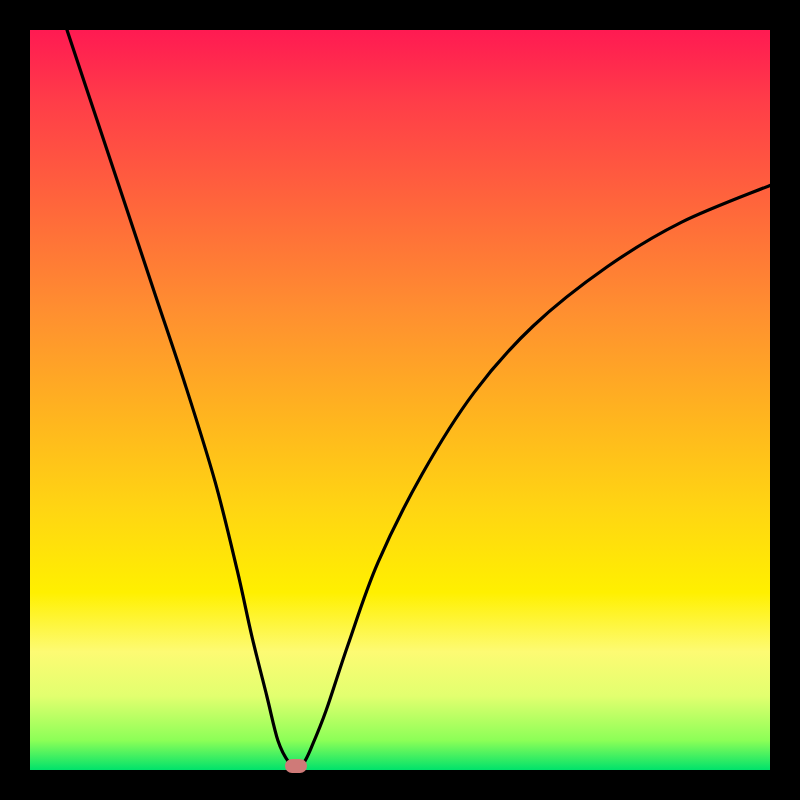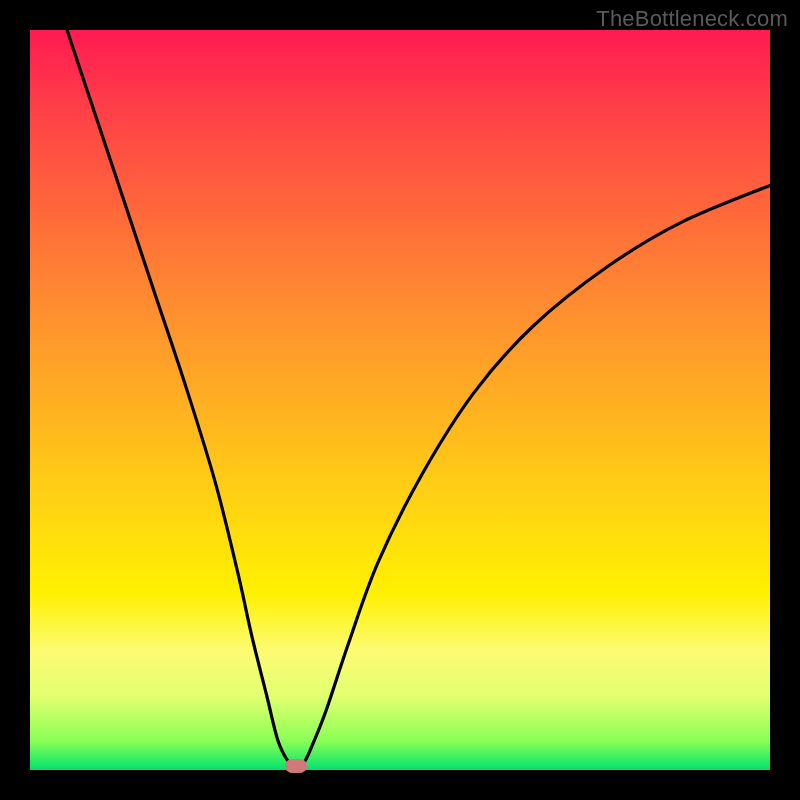--- a/index.html
+++ b/index.html
@@ -60,20 +60,19 @@
     height: 14px;
     border-radius: 8px;
     background: #cf7a78;
     transform: translate(-50%, -50%);
   }
 </style>
 </head>
 <body>
 
 <div class="frame">
-  <div class="watermark">TheBottleneck.com</div>
   <div class="plot">
     <svg class="curve" viewBox="0 0 740 740" preserveAspectRatio="none">
       <path id="curve-path" fill="none" stroke="#000" stroke-width="3.2" stroke-linecap="round" stroke-linejoin="round" d="M 37 0 C 41.93333333333333 14.799999999999992, 56.73333333333333 59.199999999999946, 66.6 88.79999999999995 C 76.46666666666667 118.39999999999996, 86.33333333333333 148.00000000000003, 96.2 177.60000000000002 C 106.06666666666668 207.20000000000002, 115.93333333333334 236.79999999999998, 125.80000000000001 266.4 C 135.66666666666669 296, 145.53333333333333 324.3666666666667, 155.4 355.2 C 165.26666666666668 386.0333333333333, 176.36666666666667 420.5666666666666, 185 451.4 C 193.63333333333333 482.23333333333335, 201.03333333333336 514.3000000000001, 207.20000000000002 540.2 C 213.36666666666667 566.1, 217.06666666666666 585.8333333333333, 222 606.8 C 226.93333333333334 627.7666666666667, 232.48333333333335 648.7333333333333, 236.8 666 C 241.11666666666667 683.2666666666667, 244.20000000000002 699.3, 247.9 710.4 C 251.6 721.5, 255.91666666666669 728.2833333333333, 259 732.6 C 262.0833333333333 736.9166666666667, 263.9333333333333 736.3, 266.4 736.3 C 268.8666666666667 736.3, 271.33333333333337 735.6833333333334, 273.8 732.6 C 276.26666666666665 729.5166666666667, 277.5 726.4333333333333, 281.2 717.8 C 284.9 709.1666666666666, 289.8333333333333 698.0666666666666, 296 680.8 C 302.1666666666667 663.5333333333333, 309.56666666666666 638.8666666666667, 318.2 614.2 C 326.8333333333333 589.5333333333334, 335.4666666666666 561.1666666666666, 347.79999999999995 532.8 C 360.1333333333333 504.4333333333333, 376.1666666666667 472.3666666666667, 392.20000000000005 444 C 408.2333333333334 415.6333333333333, 425.5 387.26666666666665, 444 362.59999999999997 C 462.5 337.9333333333333, 481.00000000000006 316.9666666666667, 503.20000000000005 296 C 525.4000000000001 275.0333333333333, 552.5333333333334 254.06666666666663, 577.2 236.79999999999995 C 601.8666666666667 219.53333333333327, 624.0666666666667 205.96666666666664, 651.2 192.39999999999998 C 678.3333333333334 178.83333333333331, 725.2 161.56666666666663, 740 155.39999999999998"></path>
     </svg>
     <div id="marker" class="marker" style="left: 266.4px; top: 736.3px; background: rgb(207, 122, 120);"></div>
   </div>
 </div>
 
 </body></html>

